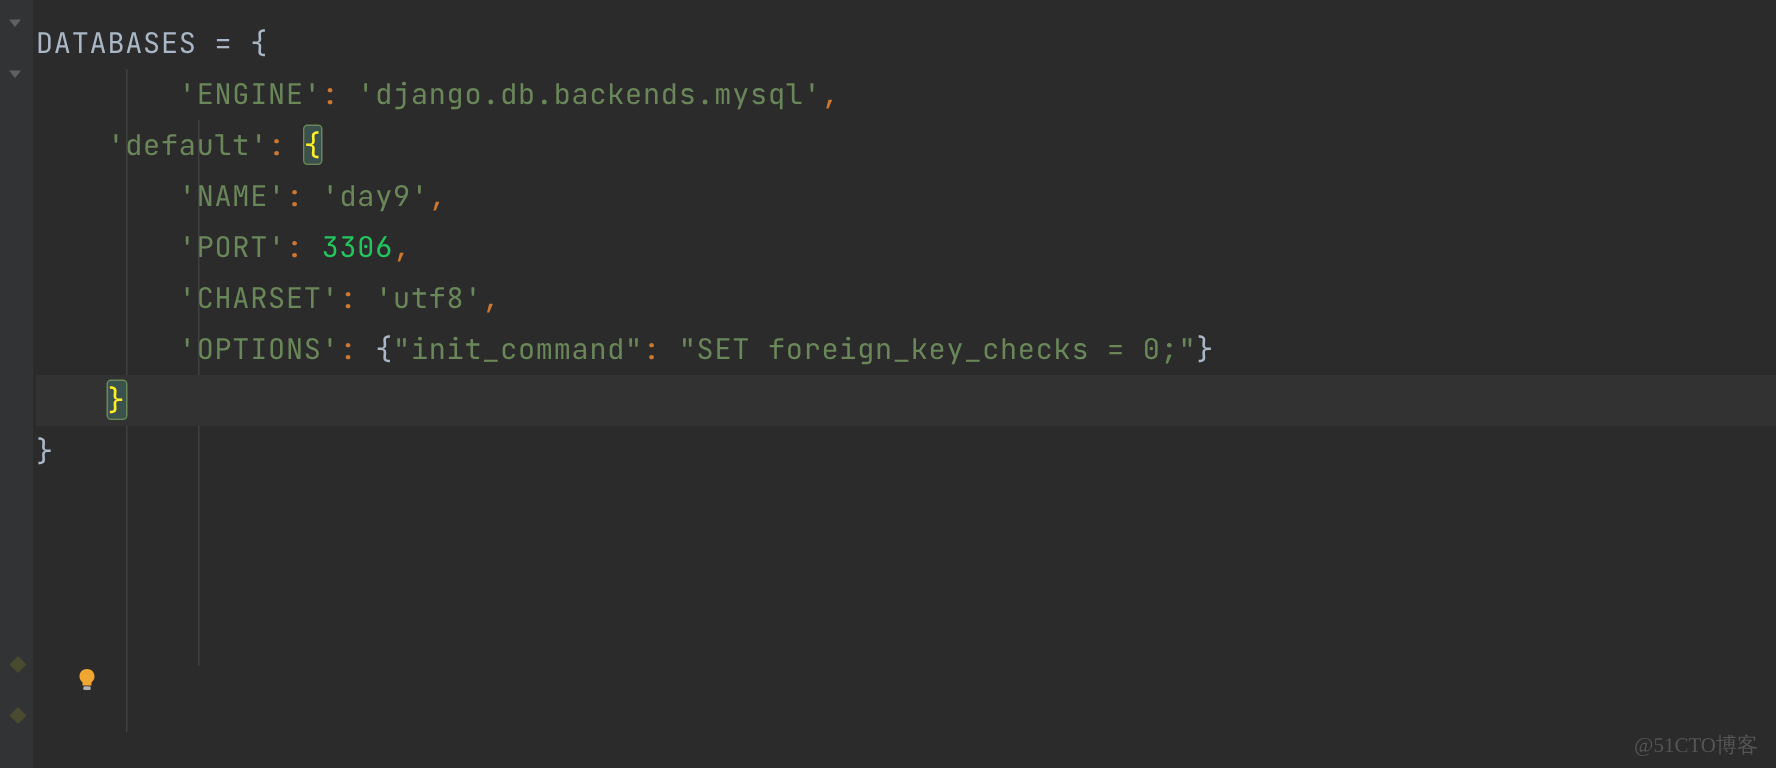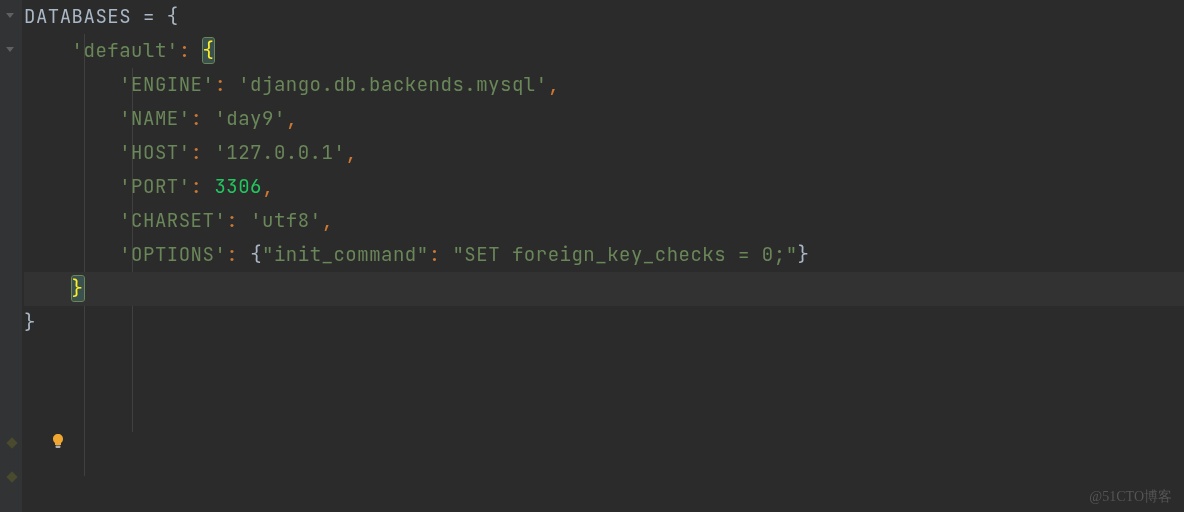--- a/index.html
+++ b/index.html
@@ -23,20 +23,21 @@
     width: 22px;
     height: 100%;
     background: #313335;
     flex-shrink: 0;
     position: relative;
   }
   .code-area {
     flex: 1;
     position: relative;
     padding-left: 2px;
+    margin-top: 12px;
   }
   .line {
     height: 34px;
     line-height: 34px;
     white-space: pre;
     position: relative;
   }
   .line-hl {
     background: #323232;
   }
@@ -122,29 +123,28 @@
     </div>
   </div>
 
   <div class="code-area">
 
     <div class="indent-guide" style="left:62px; top:34px; height:442px;"></div>
     <div class="indent-guide" style="left:110px; top:68px; height:364px;"></div>
 
     <div class="line"><span class="var">DATABASES</span><span class="op"> = </span><span class="brace">{</span></div>
 
+    <div class="line">        <span class="str">'ENGINE'</span><span class="colon">:</span> <span class="str">'django.db.backends.mysql'</span><span class="comma">,</span></div>
+
     <div class="line">    <span class="str">'default'</span><span class="colon">:</span> <span class="hl-brace brace">{</span></div>
-
-    <div class="line">        <span class="str">'ENGINE'</span><span class="colon">:</span> <span class="str">'django.db.backends.mysql'</span><span class="comma">,</span></div>
 
     <div class="line">        <span class="str">'NAME'</span><span class="colon">:</span> <span class="str">'day9'</span><span class="comma">,</span></div>
 
 
 
-    <div class="line">        <span class="str">'HOST'</span><span class="colon">:</span> <span class="str">'127.0.0.1'</span><span class="comma">,</span></div>
 
     <div class="line">        <span class="str">'PORT'</span><span class="colon">:</span> <span class="num">3306</span><span class="comma">,</span></div>
 
     <div class="line">        <span class="str">'CHARSET'</span><span class="colon">:</span> <span class="str">'utf8'</span><span class="comma">,</span></div>
 
     <div class="line">        <span class="str">'OPTIONS'</span><span class="colon">:</span> <span class="brace">{</span><span class="str">"init_command"</span><span class="colon">:</span> <span class="str">"SET foreign_key_checks = 0;"</span><span class="brace">}</span></div>
 
     <div class="line line-hl">    <span class="hl-brace brace caret-brace">}</span></div>
 
     <div class="line"><span class="brace">}</span></div>

